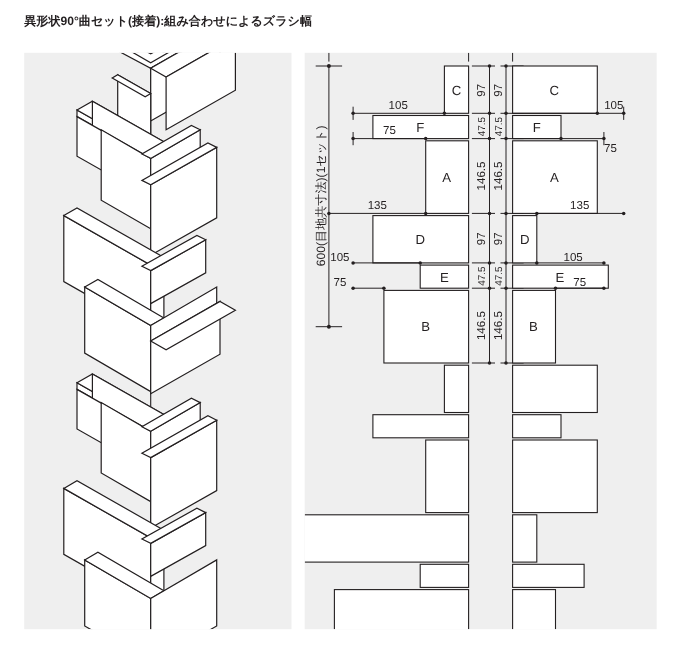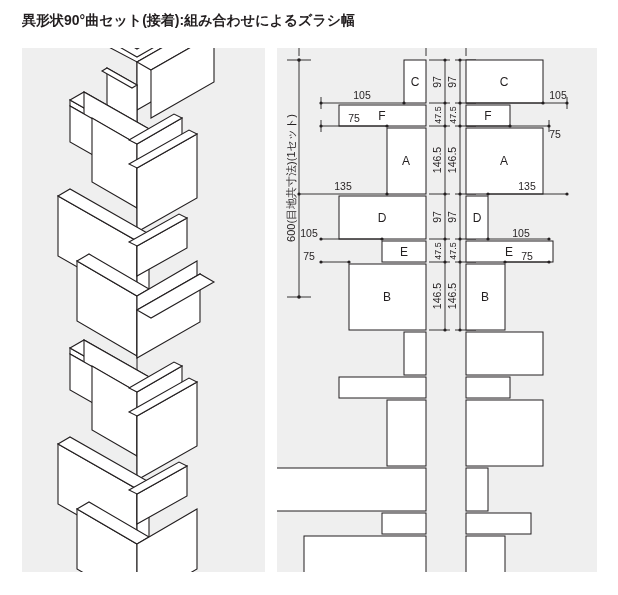--- a/index.html
+++ b/index.html
@@ -12,21 +12,21 @@
     height: 595px;
     position: relative;
     font-family: "Liberation Sans", "DejaVu Sans", sans-serif;
     overflow: hidden;
   }
 
   #page-title {
     position: absolute;
     left: 22px;
     top: 12px;
-    font-size: 14px;
+    font-size: 11px;
     font-weight: bold;
     color: #231f20;
     letter-spacing: 0px;
     white-space: nowrap;
   }
 
   .panel {
     position: absolute;
     background: #efefef;
     overflow: hidden;

